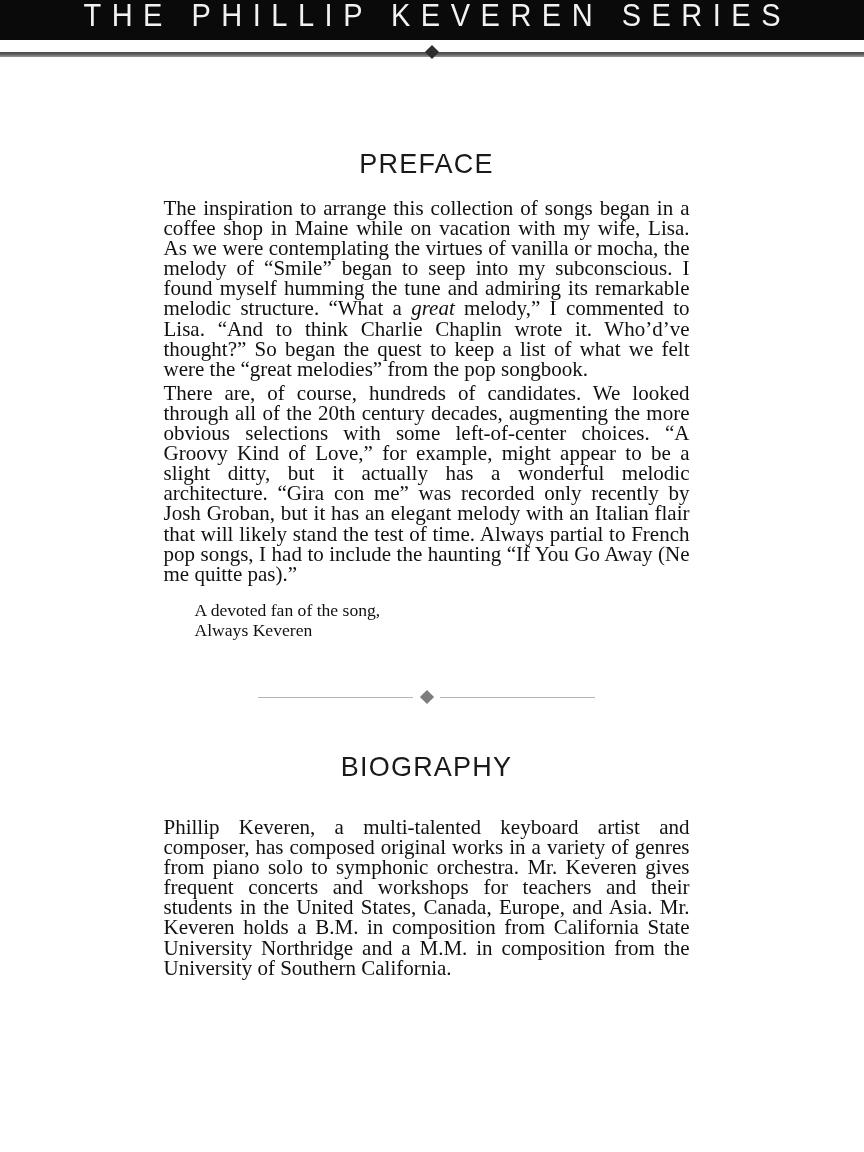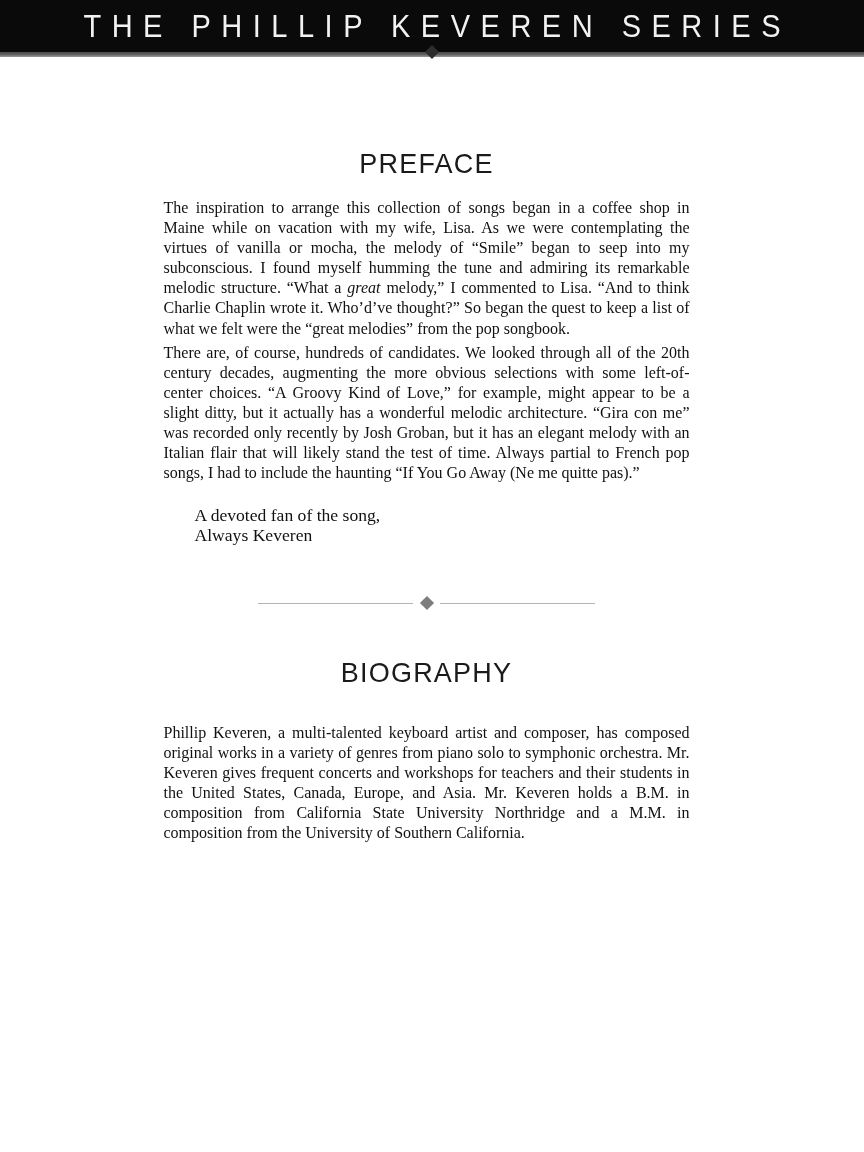--- a/index.html
+++ b/index.html
@@ -14,24 +14,23 @@
     font-family: "Liberation Serif", serif;
     position: relative;
     overflow: hidden;
   }
 
   
   .banner {
     position: absolute;
     top: 0; left: 0;
     width: 864px;
-    height: 52px;
+    height: 40px;
     background: #0a0a0a;
     display: flex;
-    align-items: center;
     justify-content: center;
   }
 
   .banner-title {
     font-family: "Liberation Sans", sans-serif;
     font-weight: 300;
     font-size: 29px;
     letter-spacing: 10.5px;
     color: #f2f2f2;
     text-indent: 10.5px;
@@ -78,40 +77,40 @@
     letter-spacing: 1.2px;
     color: #1a1a1a;
     text-align: center;
     transform: scaleY(1.05);
   }
 
   #preface-heading { margin-top: 92px; }
 
   .body-text {
     font-family: "Liberation Serif", serif;
-    font-size: 16px;
+    font-size: 21px;
     line-height: 20.1px;
     color: #111111;
     text-align: justify;
     text-justify: inter-word;
     margin-top: 18px;
     hyphens: none;
   }
 
   .body-text + .body-text { margin-top: 4px; }
 
   .body-text em { font-style: italic; }
 
   .signature {
     font-family: "Liberation Serif", serif;
     font-size: 17.6px;
     line-height: 20.1px;
     color: #111111;
     text-align: left;
-    margin-top: 22px;
+    margin-top: 16px;
     padding-left: 31px;
   }
 
   
   .divider {
     position: relative;
     width: 337px;
     margin: 51px auto 0 auto;
     height: 12px;
   }

